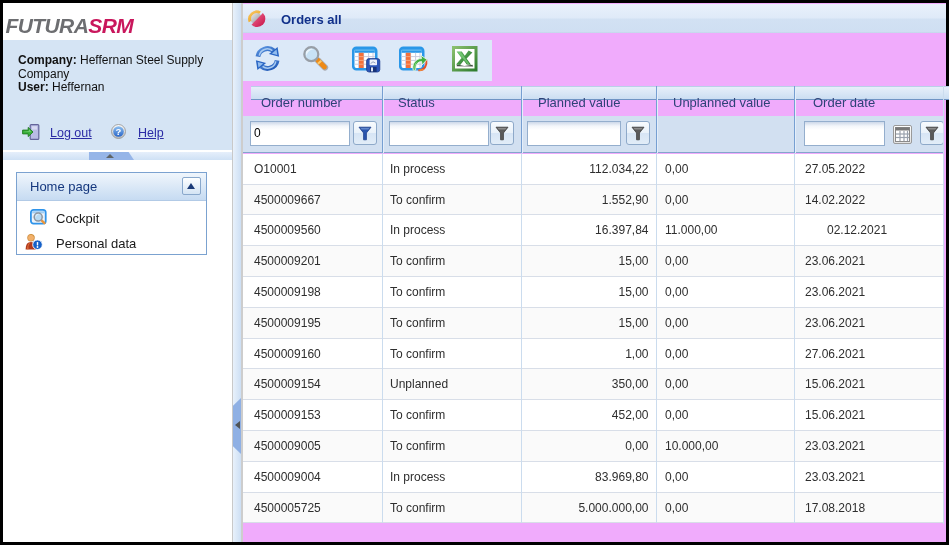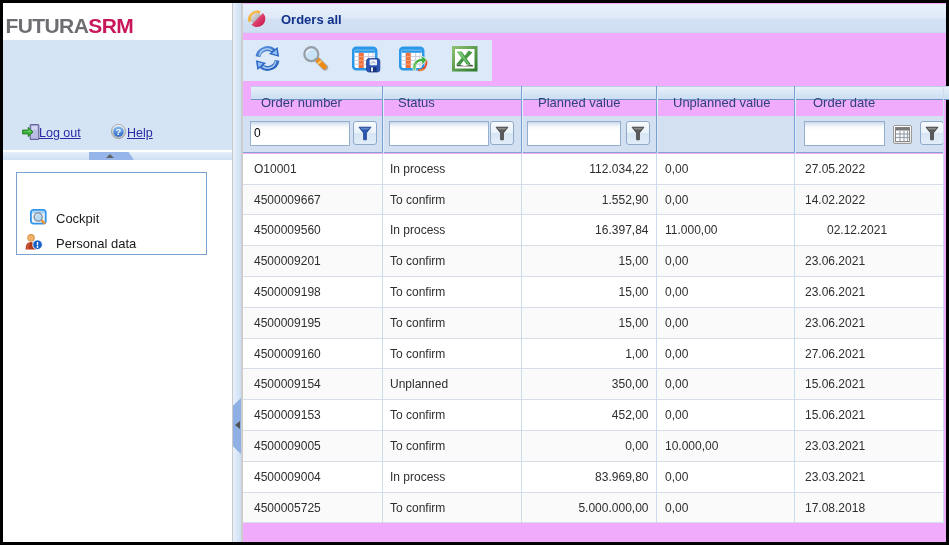--- a/index.html
+++ b/index.html
@@ -4,25 +4,25 @@
 <style>
 * { margin:0; padding:0; box-sizing:border-box; }
 html,body { width:949px; height:545px; }
 body { font-family:"Liberation Sans", sans-serif; background:#fff; position:relative; overflow:hidden; }
 #page { position:absolute; left:0; top:0; width:949px; height:545px; background:#fff; border:3px solid #000; }
 .abs { position:absolute; }
 
 
 #sidebar { left:0; top:0; width:228.5px; height:539px; background:#fff; }
 #sideedge { left:228.5px; top:0; width:1.5px; height:539px; background:#c9c9c9; }
-#logo { left:2.5px; top:10.5px; font-size:21px; font-weight:bold; letter-spacing:-0.6px; color:#6d6e71; white-space:nowrap; }
+#logo { left:2.5px; top:10.5px; font-size:21px; font-weight:bold; letter-spacing:-0.6px; color:#6d6e71; white-space:nowrap;font-style:italic; }
 #logo .srm { color:#c9175c; }
 #infopanel { left:0; top:37px; width:228.5px; height:110px; background:#d5e4f4; }
 #infopanel .txt { position:absolute; left:15px; top:14px; width:200px; font-size:12px; line-height:13.5px; color:#111; }
-a.slink { color:#2b2ba5; font-size:12.5px; text-decoration:underline; position:absolute; }
+a.slink { color:#2b2ba5; font-size:12.5px; text-decoration:underline; position:absolute;margin-left:11px; }
 #hsplit { left:0; top:149px; width:228.5px; height:8px; background:linear-gradient(#e6effb,#cfe1f5); }
 #hsplit .handle { position:absolute; left:86px; top:0; width:45px; height:8px; background:#96b5e8; clip-path:polygon(0 0,88% 0,100% 100%,0 100%); }
 #hsplit .tri { position:absolute; left:103px; top:2px; width:0; height:0; border-left:4px solid transparent; border-right:4px solid transparent; border-bottom:4px solid #5f6468; }
 
 
 #homepanel { left:13px; top:169px; width:191px; height:83px; background:#fff; border:1px solid #7ba2d0; }
 #homehead { position:absolute; left:0; top:0; width:100%; height:28px; background:linear-gradient(#f0f6fc,#c6dbf2); border-bottom:1px solid #b2cae6; }
 #homehead .t { position:absolute; left:13px; top:6px; font-size:13px; color:#16387e; }
 #homebtn { position:absolute; right:5px; top:4px; width:19px; height:18px; background:linear-gradient(#feffff,#d4e4f4); border:1px solid #89a8cc; border-radius:2px; }
 #homebtn .tri { position:absolute; left:4px; top:5px; width:0; height:0; border-left:4.5px solid transparent; border-right:4.5px solid transparent; border-bottom:6px solid #1c3c78; }
@@ -56,20 +56,21 @@
 .row { position:relative; width:701px; height:30.8px; border-bottom:1px solid #d8dee8; font-size:12px; color:#2e2e2e; background:#fff; }
 .row.alt { background:#fafafa; }
 .cell { position:absolute; top:8px; white-space:nowrap; }
 </style>
 </head>
 <body>
 <div id="page">
   <div class="abs" id="sidebar">
     <div class="abs" id="logo">FUTURA<span class="srm">SRM</span></div>
     <div class="abs" id="infopanel">
+      <div class="txt"><b>Company:</b> Heffernan Steel Supply Company<br><b>User:</b> Heffernan</div>
       <span class="abs" id="ic-logout" style="left:19px;top:84px"><svg width="18" height="16" viewBox="0 0 18 16">
             <rect x="8.2" y="0.6" width="8.6" height="14.8" rx="1" fill="#b9bbe4" stroke="#64649a" stroke-width="1.2"></rect>
             <rect x="10" y="2.2" width="5" height="3.4" fill="#d8daf2"></rect>
             <path d="M0.6 6.1 L6.2 6.1 L6.2 3.4 L11 8 L6.2 12.6 L6.2 9.9 L0.6 9.9 Z" fill="#3cb23c" stroke="#1e7a1e" stroke-width="0.9"></path>
             <path d="M1.4 6.9 L7 6.9 L7 5.3 L9.2 8 Z" fill="#8ad88a" opacity="0.8"></path>
           </svg></span>
       <a class="slink" style="left:36px;top:86px" href="#">Log out</a>
       <span class="abs" id="ic-help" style="left:108px;top:84px"><svg width="15" height="15" viewBox="0 0 15 15">
             <defs>
               <linearGradient id="hG" x1="0" y1="0" x2="0" y2="1">
@@ -85,20 +86,26 @@
             <circle cx="7.5" cy="7.5" r="5.3" fill="url(#hB)"></circle>
             <text x="7.5" y="11" font-family="Liberation Sans, sans-serif" font-size="9.5" font-weight="bold" fill="#ffffff" text-anchor="middle">?</text>
           </svg></span>
       <a class="slink" style="left:124px;top:86px" href="#">Help</a>
     </div>
     <div class="abs" id="hsplit">
         <div class="handle"></div>
         <div class="tri"></div>
       </div>
     <div class="abs" id="homepanel">
+      <div id="homehead">
+          <span class="t">Home page</span>
+          <div id="homebtn">
+            <div class="tri"></div>
+          </div>
+        </div>
       <span class="abs" id="ic-cockpit" style="left:13px;top:36px"><svg width="17" height="16" viewBox="0 0 17 16">
             <rect x="0.9" y="0.9" width="14.8" height="13.8" rx="2.6" fill="#eef5fd" stroke="#2f94ea" stroke-width="1.8"></rect>
             <rect x="2.2" y="2.2" width="12.2" height="2.2" fill="#9fcef4"></rect>
             <g stroke="#dde3ea" stroke-width="0.8">
               <line x1="2.2" y1="8.2" x2="14.4" y2="8.2"></line>
               <line x1="8.2" y1="4.8" x2="8.2" y2="13.4"></line>
             </g>
             <line x1="11.6" y1="11.4" x2="14.4" y2="14.2" stroke="#e8953c" stroke-width="2.4" stroke-linecap="round"></line>
             <circle cx="8.2" cy="8.1" r="4" fill="#b8daf2" stroke="#90969e" stroke-width="1.5"></circle>
             <path d="M5.6 6.9 A 3.1 3.1 0 0 1 9.8 5.2 A 4.2 4.2 0 0 0 5.8 9.4 Z" fill="#e4f1fb"></path>

